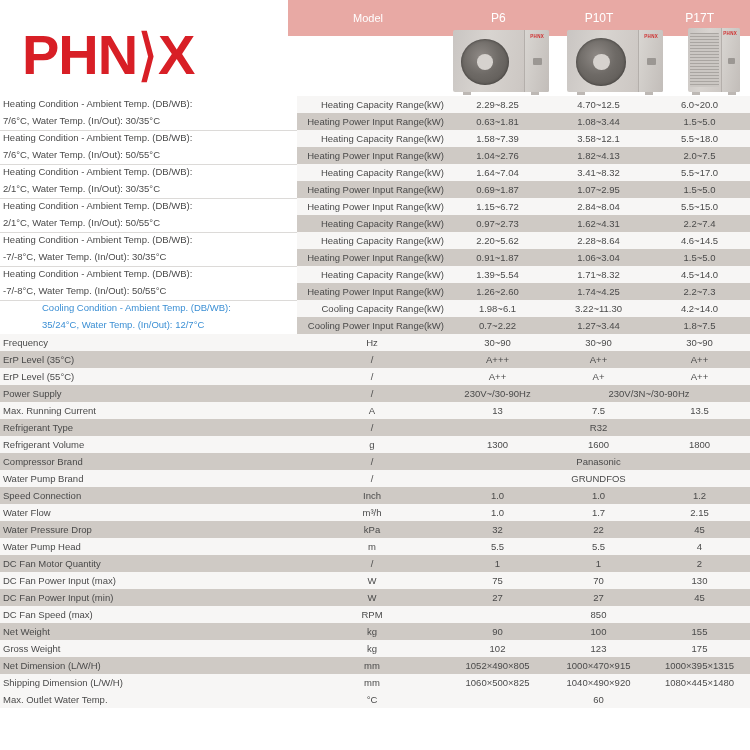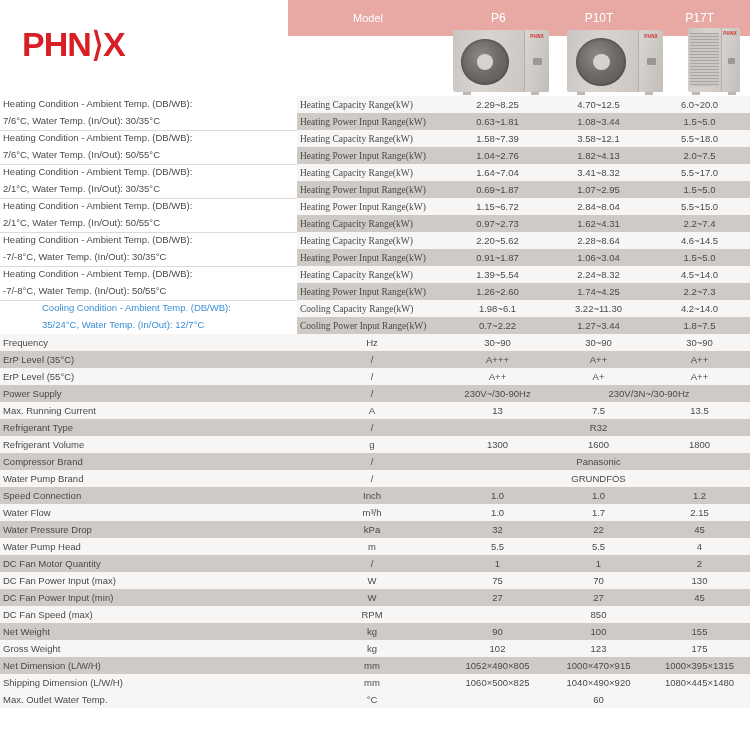--- a/index.html
+++ b/index.html
@@ -23,21 +23,21 @@
     color: #ffffff; font-size: 11px;
   }
   .hdr-cell {
     flex: 1; text-align: center;
     color: #ffffff; font-size: 12px;
   }
 
   
   .logo {
     position: absolute; left: 22px; top: 27px;
-    font-size: 34px; font-weight: bold; letter-spacing: -1px;
+    font-size: 56px; font-weight: bold; letter-spacing: -1px;
     color: #d81f26; line-height: 1;
     font-family: "Liberation Sans", sans-serif;
   }
   .logo .chev { display: inline-block; transform: scaleX(0.85); }
 
   
   .photos {
     position: absolute; left: 445px; top: 22px;
     width: 305px; height: 74px;
   }
@@ -103,21 +103,21 @@
     text-align: left;
     padding-left: 145px;
     font-size: 7px;
     color: #e2543a;
     white-space: nowrap;
     line-height: 1.15;
   }
   td.cond.cooling { color: #3b8fd4; padding-left: 42px; }
   td.cond.sep { border-top: 1px solid #dcdad8; }
 
-  td.param { width: 150px; text-align: left; font-family: Liberation Serif, serif; }
+  td.param { width: 150px; text-align: right; }
   td.label-lower {
     width: 297px; text-align: left; padding-left: 145px;
   }
   td.unit-col { width: 150px; text-align: center; margin-top: 32px; }
   td.val { width: 101px; text-align: center; }
   td.val-span2 { text-align: center; }
   td.val-span3 { text-align: center; }
 </style>
 </head>
 <body>
@@ -233,21 +233,21 @@
         <td class="cond">-7/-8°C, Water Temp. (In/Out): 30/35°C</td>
         <td class="param">Heating Power Input Range(kW)</td>
         <td class="val">0.91~1.87</td>
         <td class="val">1.06~3.04</td>
         <td class="val">1.5~5.0</td>
       </tr>
       <tr class="norm">
         <td class="cond sep">Heating Condition - Ambient Temp. (DB/WB):</td>
         <td class="param">Heating Capacity Range(kW)</td>
         <td class="val">1.39~5.54</td>
-        <td class="val">2.24~8.32</td>
+        <td class="val">1.71~8.32</td>
         <td class="val">4.5~14.0</td>
       </tr>
       <tr class="alt">
         <td class="cond">-7/-8°C, Water Temp. (In/Out): 50/55°C</td>
         <td class="param">Heating Power Input Range(kW)</td>
         <td class="val">1.26~2.60</td>
         <td class="val">1.74~4.25</td>
         <td class="val">2.2~7.3</td>
       </tr>
       <tr class="norm">

